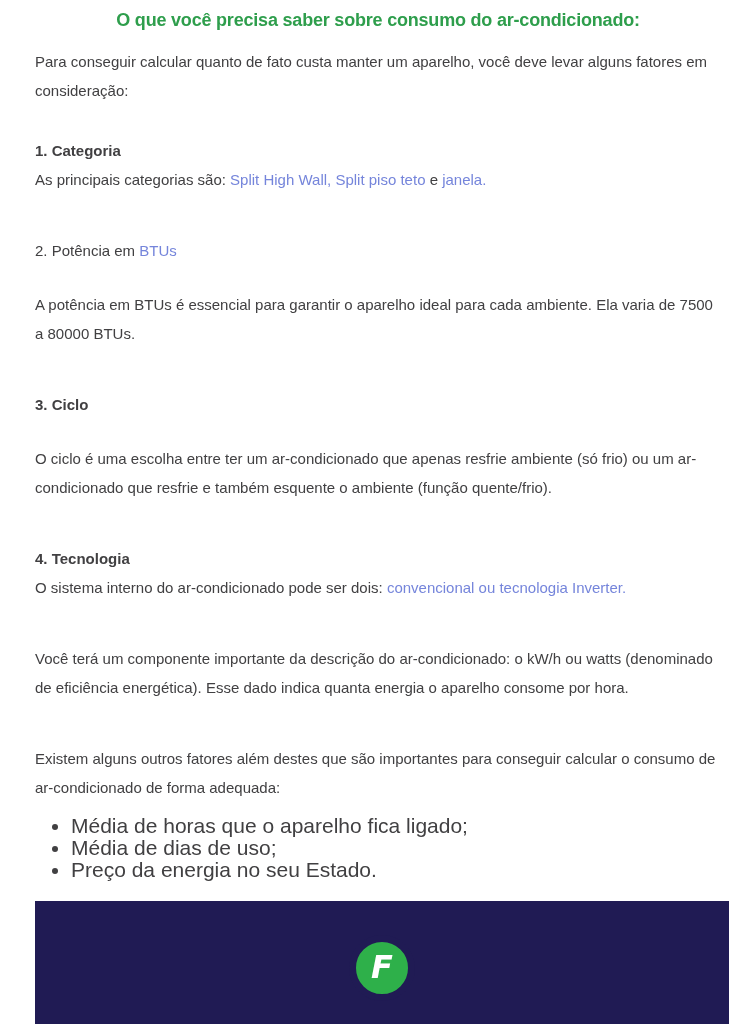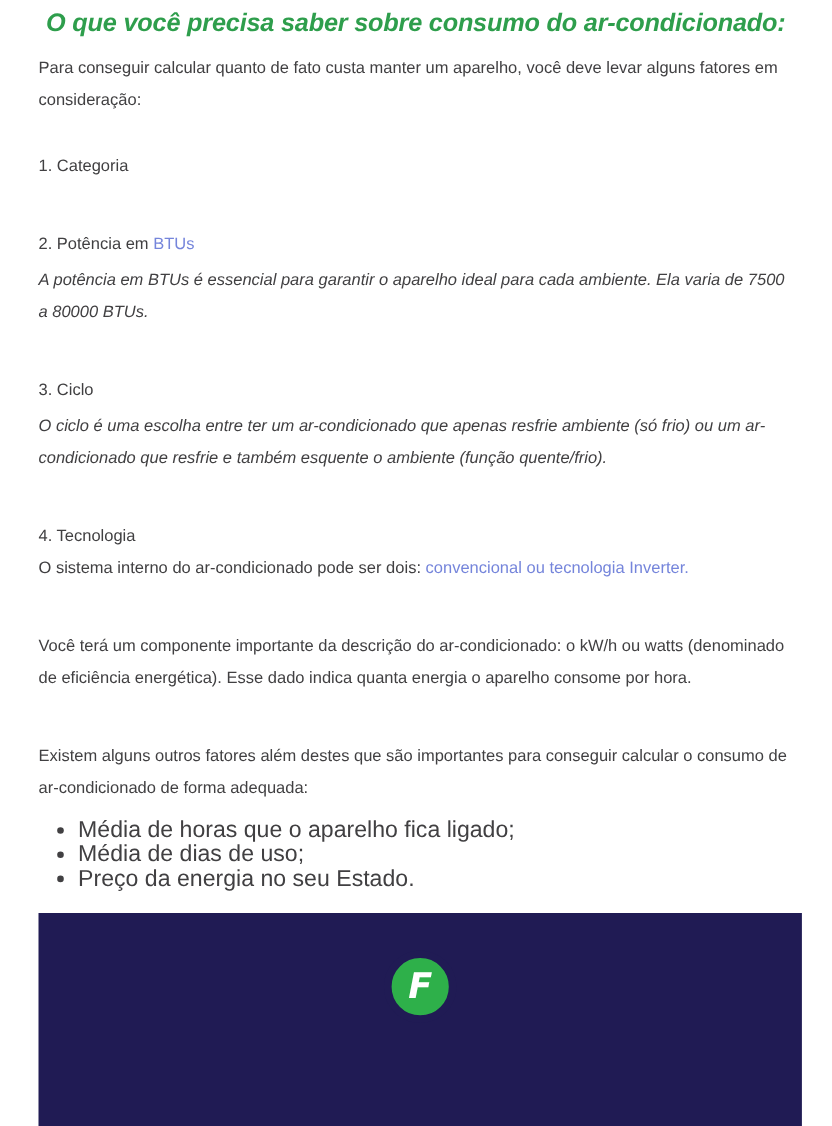--- a/index.html
+++ b/index.html
@@ -16,39 +16,38 @@
   }
   .page { width: 756px; height: 1024px; }
 
   
   .article { padding: 0 36px 0 35px; }
 
   h1.page-title {
     margin: 6px 30px 12px 30px;
     text-align: center;
     color: #2e9e4c;
-    font-size: 23px;
+    font-size: 18px;
     line-height: 29px;
     font-weight: 700;
     letter-spacing: -0.2px;
-    font-style: italic;
   }
 
   .para {
     font-size: 15px;
     line-height: 29px;
     margin: 0;
   }
   .mt-intro { margin-top: 4px; }
   .mt-sec   { margin-top: 31px; }
   .mt-h     { margin-top: 42px; }
-  .mt-p     { margin-top: 4px; font-style: italic; }
+  .mt-p     { margin-top: 25px; }
 
   .bold { font-weight: 400; }
-  .sec-heading { font-weight: 400; }
+  .sec-heading { font-weight: 700; }
 
   a.link {
     color: #7585db;
     text-decoration: none;
     cursor: pointer;
   }
 
   ul.factors {
     margin: 13px 0 0 0;
     padding-left: 36px;
@@ -100,20 +99,21 @@
 <div class="page">
 
   <h1 class="page-title">O que você precisa saber sobre consumo do ar-condicionado:</h1>
 
   <div class="article">
 
     <p class="para mt-intro">Para conseguir calcular quanto de fato custa manter um aparelho, você deve levar alguns fatores em consideração:</p>
 
     <div class="para mt-sec">
       <div class="sec-heading">1. Categoria</div>
+      <div><span>As principais categorias são: </span><a class="link">Split High Wall,</a><span> </span><a class="link">Split piso teto</a><span> e </span><a class="link">janela.</a></div>
     </div>
 
     <p class="para mt-h"><span class="bold">2. Potência</span><span> em </span><a class="link">BTUs</a></p>
     <p class="para mt-p">A potência em BTUs é essencial para garantir o aparelho ideal para cada ambiente. Ela varia de 7500 a 80000 BTUs.</p>
 
     <p class="para mt-h sec-heading">3. Ciclo</p>
     <p class="para mt-p">O ciclo é uma escolha entre ter um ar-condicionado que apenas resfrie ambiente (só frio) ou um ar-condicionado que resfrie e também esquente o ambiente (função quente/frio).</p>
 
     <div class="para mt-h">
       <div class="sec-heading">4. Tecnologia</div>

